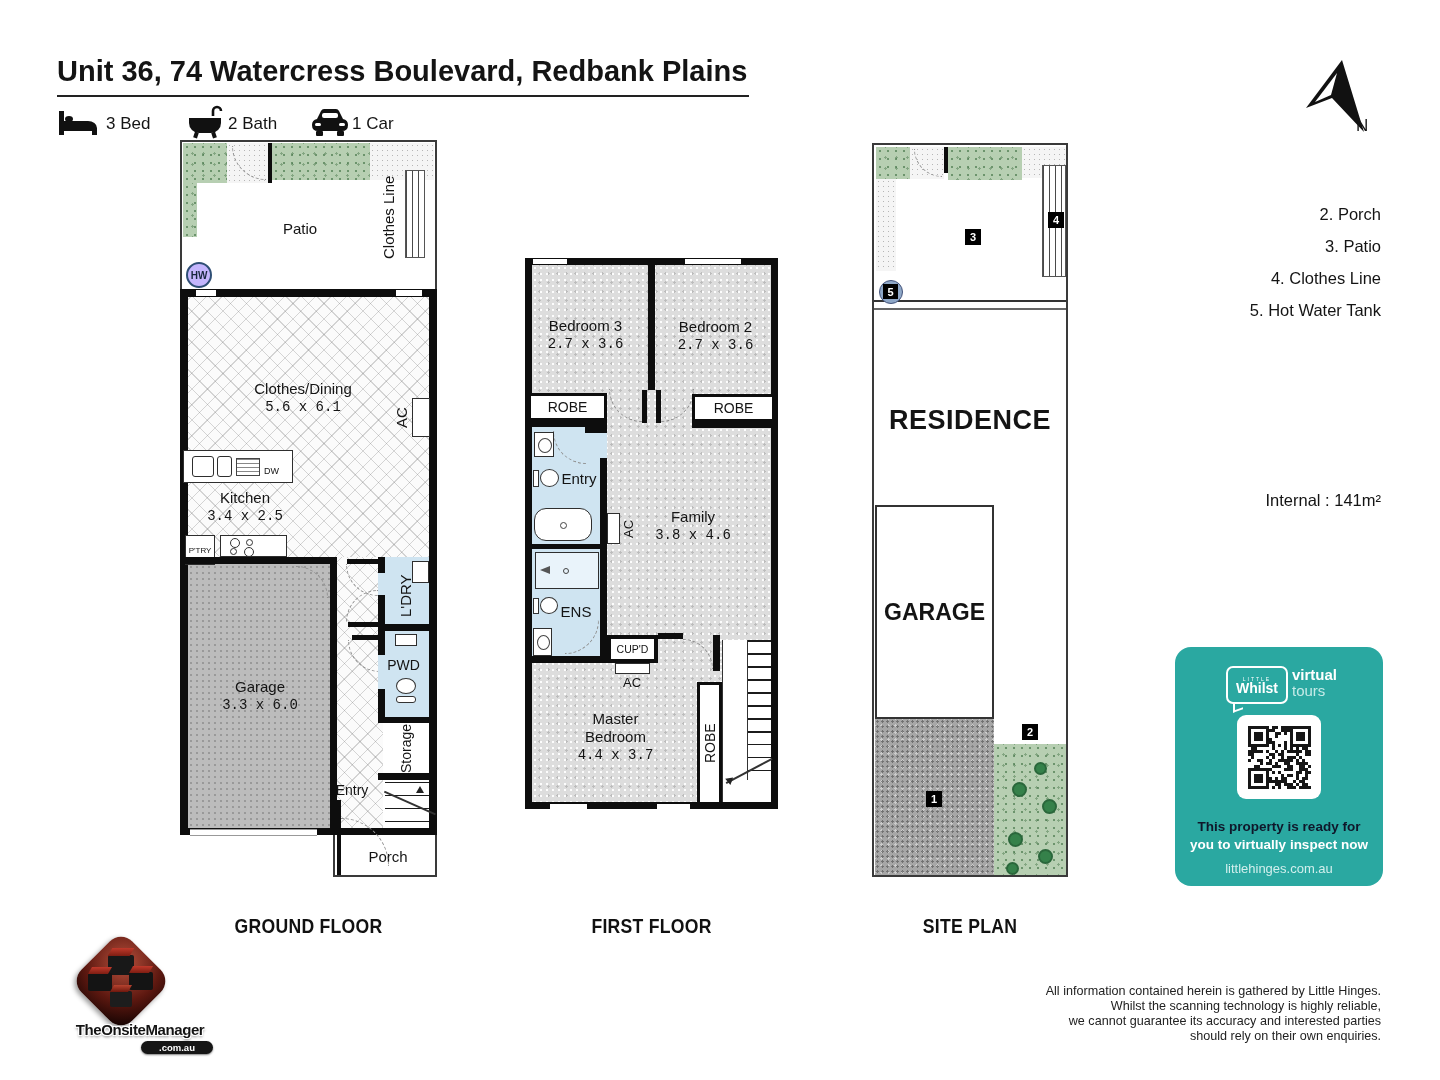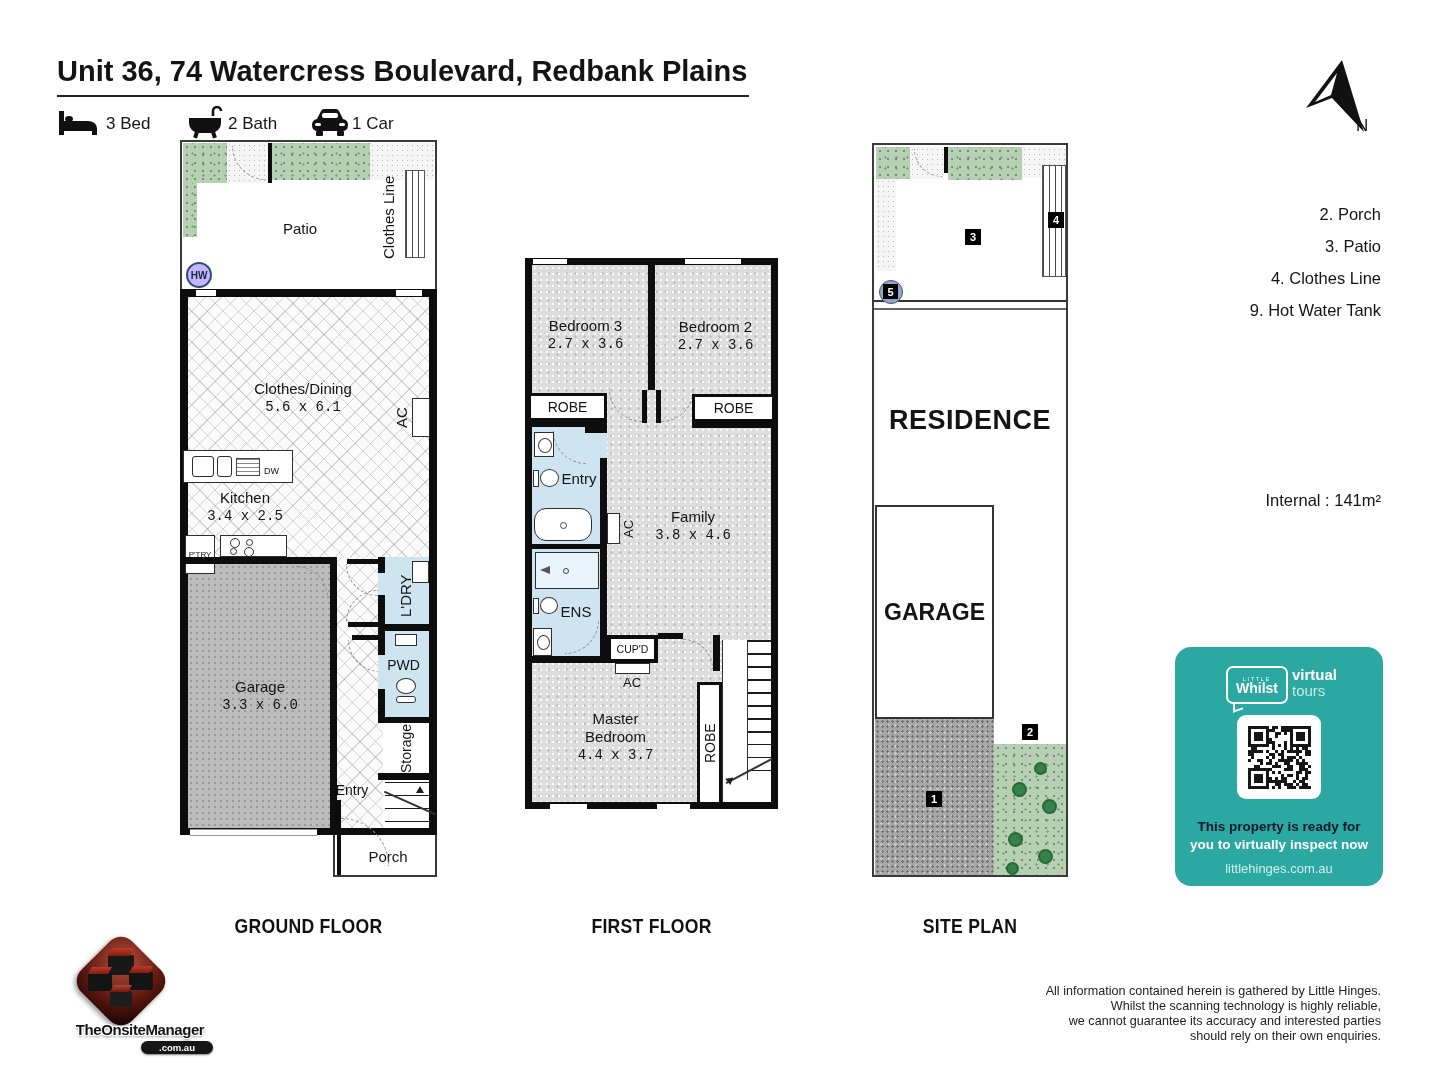--- a/index.html
+++ b/index.html
@@ -124,21 +124,21 @@
   <div class="bx" style="left:3px;top:310px;width:110px;height:33px;"></div>
   <div class="bx" style="left:12px;top:316px;width:22px;height:21px;border-radius:3px;"></div>
   <div class="bx" style="left:37px;top:316px;width:15px;height:21px;border-radius:3px;"></div>
   <div class="abs" style="left:56px;top:318px;width:24px;height:18px;border:1.2px solid #444;box-sizing:border-box;
               background:repeating-linear-gradient(180deg,#888 0 1.2px,#fff 1.2px 4px);"></div>
   <div class="abs" style="left:84px;top:326px;font-size:9px;">DW</div>
   <div class="rl" style="left:15px;top:349px;width:100px;">
     <div>Kitchen</div>
     <div class="dim">3.4 x 2.5</div>
   </div>
-  <div class="bx" style="left:5px;top:395px;width:30px;height:39px;display:flex;align-items:center;justify-content:center;font-size:8px;">P'TRY</div>
+  <div class="bx" style="left:5px;top:395px;width:30px;height:30px;display:flex;align-items:center;justify-content:center;font-size:8px;">P'TRY</div>
   <div class="bx" style="left:40px;top:395px;width:67px;height:22px;"></div>
   <div class="abs" style="left:50px;top:398px;width:8px;height:8px;border:1.4px solid #333;border-radius:50%;"></div>
   <div class="abs" style="left:66px;top:399px;width:5px;height:5px;border:1.4px solid #333;border-radius:50%;"></div>
   <div class="abs" style="left:50px;top:408px;width:5px;height:5px;border:1.4px solid #333;border-radius:50%;"></div>
   <div class="abs" style="left:64px;top:407px;width:8px;height:8px;border:1.4px solid #333;border-radius:50%;"></div>
 
   <div class="w" style="left:0;top:417px;width:157px;height:7px;"></div>
   <div class="w" style="left:150px;top:417px;width:7px;height:271px;"></div>
   <div class="arc tr" style="left:116px;top:426px;width:32px;height:32px;"></div>
   <div class="rl" style="left:15px;top:538px;width:130px;">
@@ -305,21 +305,21 @@
 <svg class="abs" style="left:1302px;top:58px;" width="72" height="80" viewBox="0 0 72 80">
   <polygon points="40,2 4,50 30,40 62,74" fill="#111"></polygon>
   <polygon points="35,15 13,44 29,37" fill="#fff"></polygon>
 </svg>
 <div class="abs" style="left:1356px;top:116px;font-size:17px;">N</div>
 
 <div class="abs" style="left:1100px;top:198px;width:281px;text-align:right;">
   <div class="legend-item">2. Porch</div>
   <div class="legend-item">3. Patio</div>
   <div class="legend-item">4. Clothes Line</div>
-  <div class="legend-item">9. Hot Water Tank</div>
+  <div class="legend-item">5. Hot Water Tank</div>
 </div>
 <div class="abs" style="left:1100px;top:491px;width:281px;text-align:right;font-size:16.5px;">Internal : 141m²</div>
 
 <div class="promo" style="left:1175px;top:647px;width:208px;height:239px;">
   <div class="abs" style="left:51px;top:19px;width:58px;height:34px;border:2px solid #fff;border-radius:7px;
               display:flex;flex-direction:column;align-items:center;justify-content:center;color:#fff;">
     <div style="font-size:5px;letter-spacing:2px;">LITTLE</div>
     <div style="font-size:14px;font-weight:bold;line-height:13px;">Whilst</div>
   </div>
   <div class="abs" style="left:58px;top:54px;width:8px;height:8px;border-left:2px solid #fff;border-bottom:2px solid #fff;transform:skewY(-20deg);"></div>

